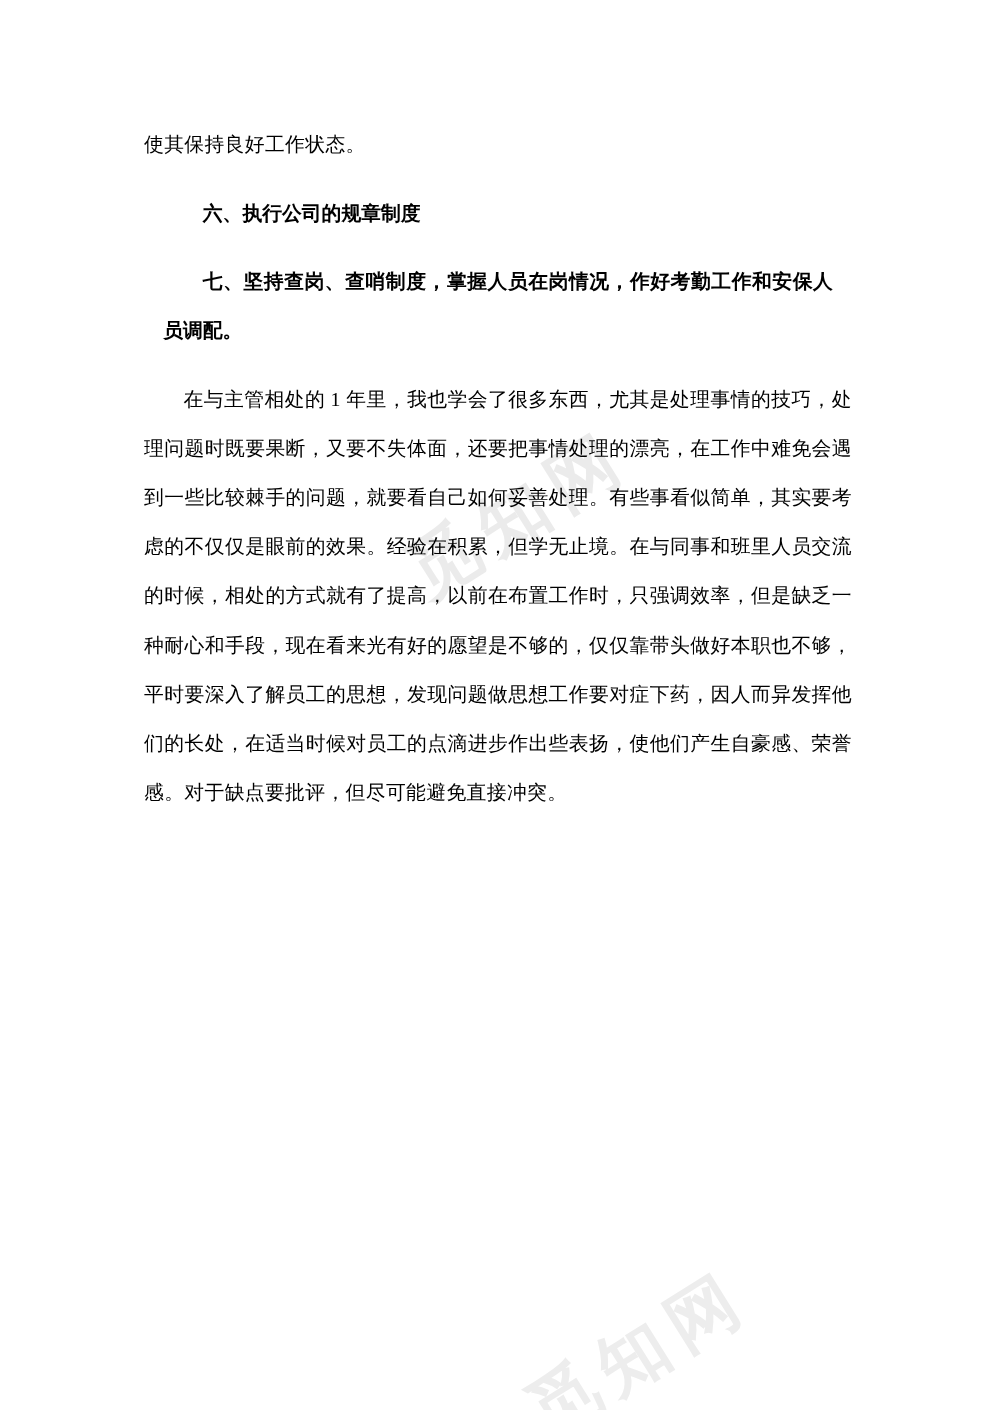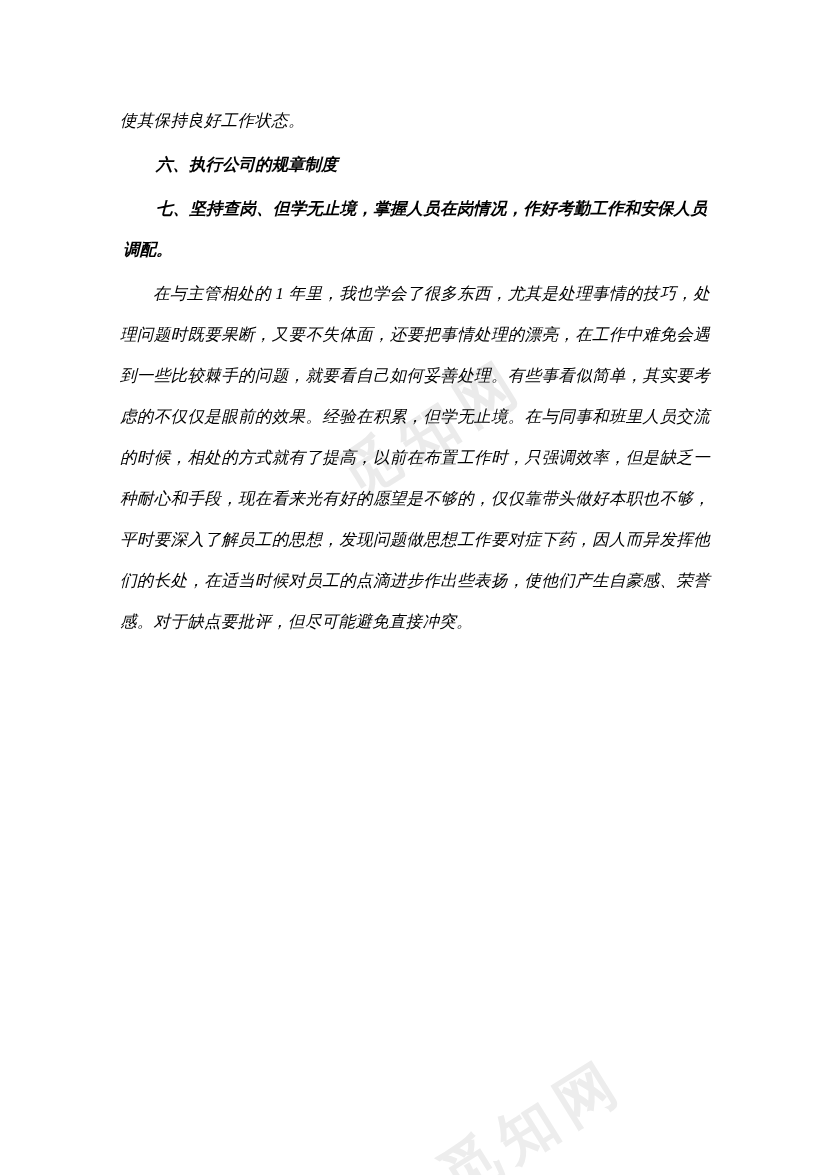--- a/index.html
+++ b/index.html
@@ -19,37 +19,36 @@
     position: relative;
     width: 830px;
     height: 1175px;
     box-sizing: border-box;
     padding: 100px 120px 60px 120px;
     background: #fff;
   }
   .doc-body {
     position: relative;
     z-index: 3;
-    font-style: italic;
   }
   p.para {
     margin: 0 0 0 0;
     font-size: 16.5px;
     line-height: 41px;
     text-align: justify;
     text-justify: inter-ideograph;
     letter-spacing: 0.3px;
   }
   p.indent {
     text-indent: 33px;
   }
   p.heading {
     font-weight: bold;
     text-indent: 33px;
-    margin: 3px;
+    margin: 16px;
     font-size: 16.5px;
     line-height: 41px;
     text-align: justify;
     text-justify: inter-ideograph;
   }
   .watermark {
     position: absolute;
     z-index: 1;
     color: #e8e8e8;
     font-family: "Liberation Serif", "DejaVu Serif", serif;
@@ -78,17 +77,17 @@
 <body>
 
 <div class="page">
 
   <div class="watermark wm1">觅知网</div>
   <div class="watermark wm2">觅知网</div>
 
   <div class="doc-body">
     <p class="para">使其保持良好工作状态。</p>
     <p class="heading">六、执行公司的规章制度</p>
-    <p class="heading">七、坚持查岗、但学无止境，掌握人员在岗情况，作好考勤工作和安保人员调配。</p>
+    <p class="heading">七、坚持查岗、查哨制度，掌握人员在岗情况，作好考勤工作和安保人员调配。</p>
     <p class="para indent">在与主管相处的 1 年里，我也学会了很多东西，尤其是处理事情的技巧，处理问题时既要果断，又要不失体面，还要把事情处理的漂亮，在工作中难免会遇到一些比较棘手的问题，就要看自己如何妥善处理。有些事看似简单，其实要考虑的不仅仅是眼前的效果。经验在积累，但学无止境。在与同事和班里人员交流的时候，相处的方式就有了提高，以前在布置工作时，只强调效率，但是缺乏一种耐心和手段，现在看来光有好的愿望是不够的，仅仅靠带头做好本职也不够，平时要深入了解员工的思想，发现问题做思想工作要对症下药，因人而异发挥他们的长处，在适当时候对员工的点滴进步作出些表扬，使他们产生自豪感、荣誉感。对于缺点要批评，但尽可能避免直接冲突。</p>
   </div>
 
 </div>
 
 </body></html>

